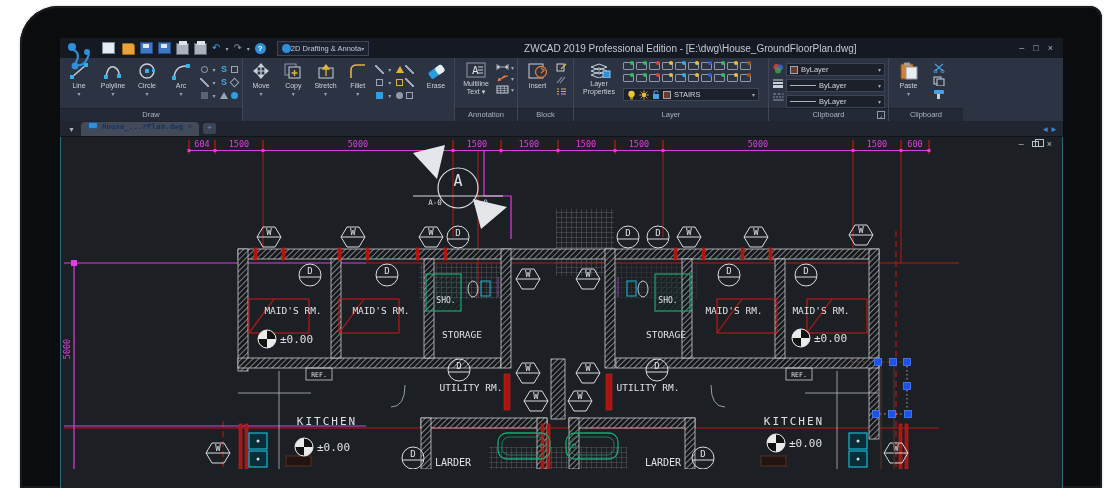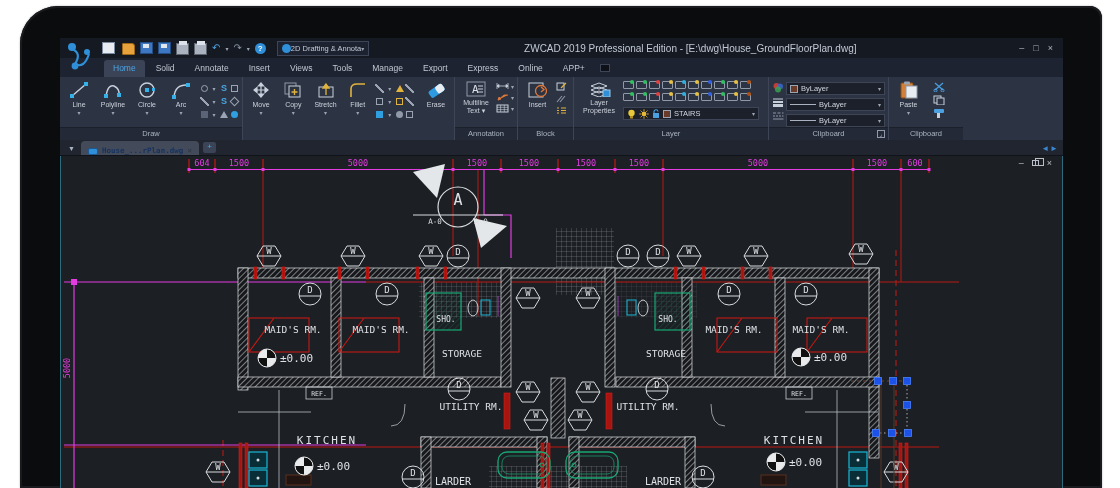--- a/index.html
+++ b/index.html
@@ -71,21 +71,21 @@
   .linesample { width:26px; height:1px; background:#aab2c0; }
   .propicons { display:flex; flex-direction:column; gap:4px; padding-top:3px; }
   .launcher { position:absolute; right:3px; top:2px; width:8px; height:8px; border:1px solid #8f99a8;
               font-size:6px; line-height:7px; color:#aab2c0; }
   .smcol { display:flex; flex-direction:column; gap:3px; padding-top:3px; }
   .smrow { display:flex; align-items:center; gap:2px; }
   
   .doctabs { height:16px; background:#20252f; display:flex; align-items:flex-end; padding-left:6px;
              flex:0 0 auto; position:relative; border-bottom:1px solid #10131a; }
   .dt-arrow { color:#aab2c0; font-size:7px; margin:0 6px 3px 2px; }
-  .doctab { display:flex; align-items:flex-end; gap:4px; background:#434b5b; border-radius:4px 4px 0 0;
+  .doctab { display:flex; align-items:flex-start; gap:4px; background:#434b5b; border-radius:4px 4px 0 0;
             height:14px; padding:0 7px; font-family:"DejaVu Sans Mono", monospace;
             font-size:7.5px; font-weight:bold; color:#16325e; }
   .dt-icon { width:10px; height:7px; background:#2f8fd8; border-radius:2px; border:1px solid #1a5a96; }
   .dt-close { color:#2a3442; font-size:8px; font-weight:bold; }
   .dt-new { width:13px; height:11px; background:#3b4356; border-radius:2px; margin:0 0 2px 4px;
             color:#4aa6e0; font-size:8px; line-height:10px; text-align:center; }
   .dt-scroll { position:absolute; right:4px; bottom:2px; color:#3a86d0; font-size:8px; letter-spacing:1px; }
   
   .canvas { flex:1; position:relative; background:#1c1f23;
             border-left:1px solid #2d6b7c; border-right:1px solid #2d6b7c; }
@@ -129,34 +129,20 @@
       </div>
     </div>
     <div class="tb-title">ZWCAD 2019 Professional Edition - [E:\dwg\House_GroundFloorPlan.dwg]</div>
     <div class="winctl">
       <span>–</span>
       <span>□</span>
       <span>×</span>
     </div>
   </div>
 
-  <div class="tabrow">
-    <span class="rtab active">Home</span>
-    <span class="rtab">Solid</span>
-    <span class="rtab">Annotate</span>
-    <span class="rtab">Insert</span>
-    <span class="rtab">Views</span>
-    <span class="rtab">Tools</span>
-    <span class="rtab">Manage</span>
-    <span class="rtab">Export</span>
-    <span class="rtab">Express</span>
-    <span class="rtab">Online</span>
-    <span class="rtab">APP+</span>
-    <span class="tabicon"></span>
-  </div>
 
   <div class="ribbon">
 
     <div class="rpanel" style="width:183px">
       <div class="rpanel-body">
         <div class="bigbtn">
           <svg width="20" height="18">
               <line x1="3" y1="15" x2="17" y2="3" stroke="#c8d0dc" stroke-width="1.4"></line>
               <rect x="1" y="13" width="4" height="4" fill="#35b1e8"></rect>
               <rect x="15" y="1" width="4" height="4" fill="#35b1e8"></rect>

